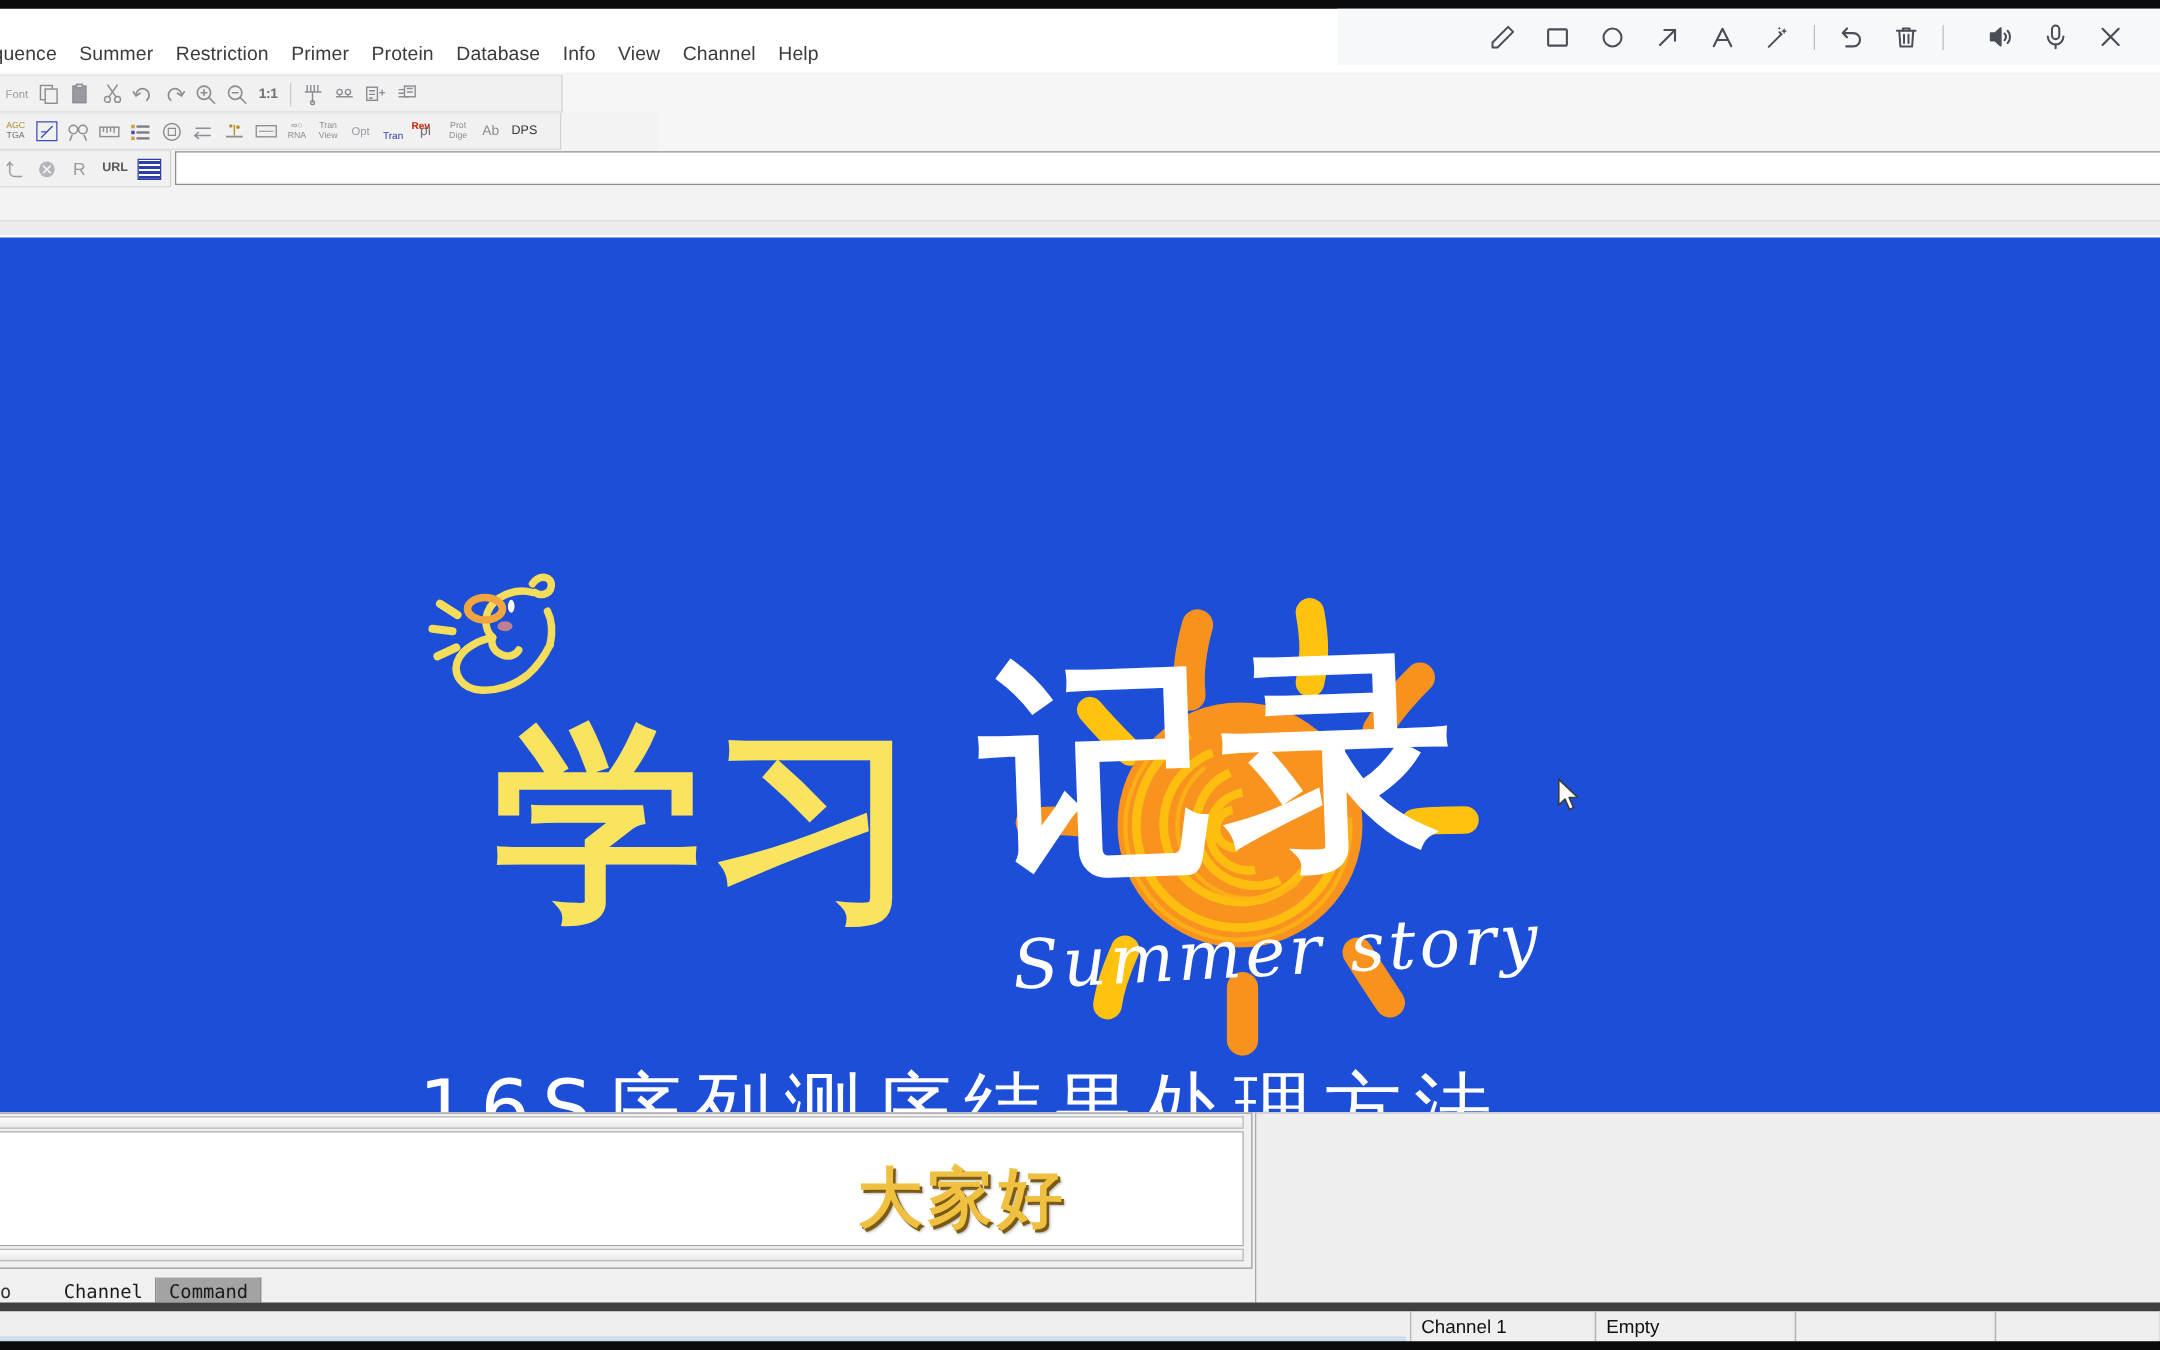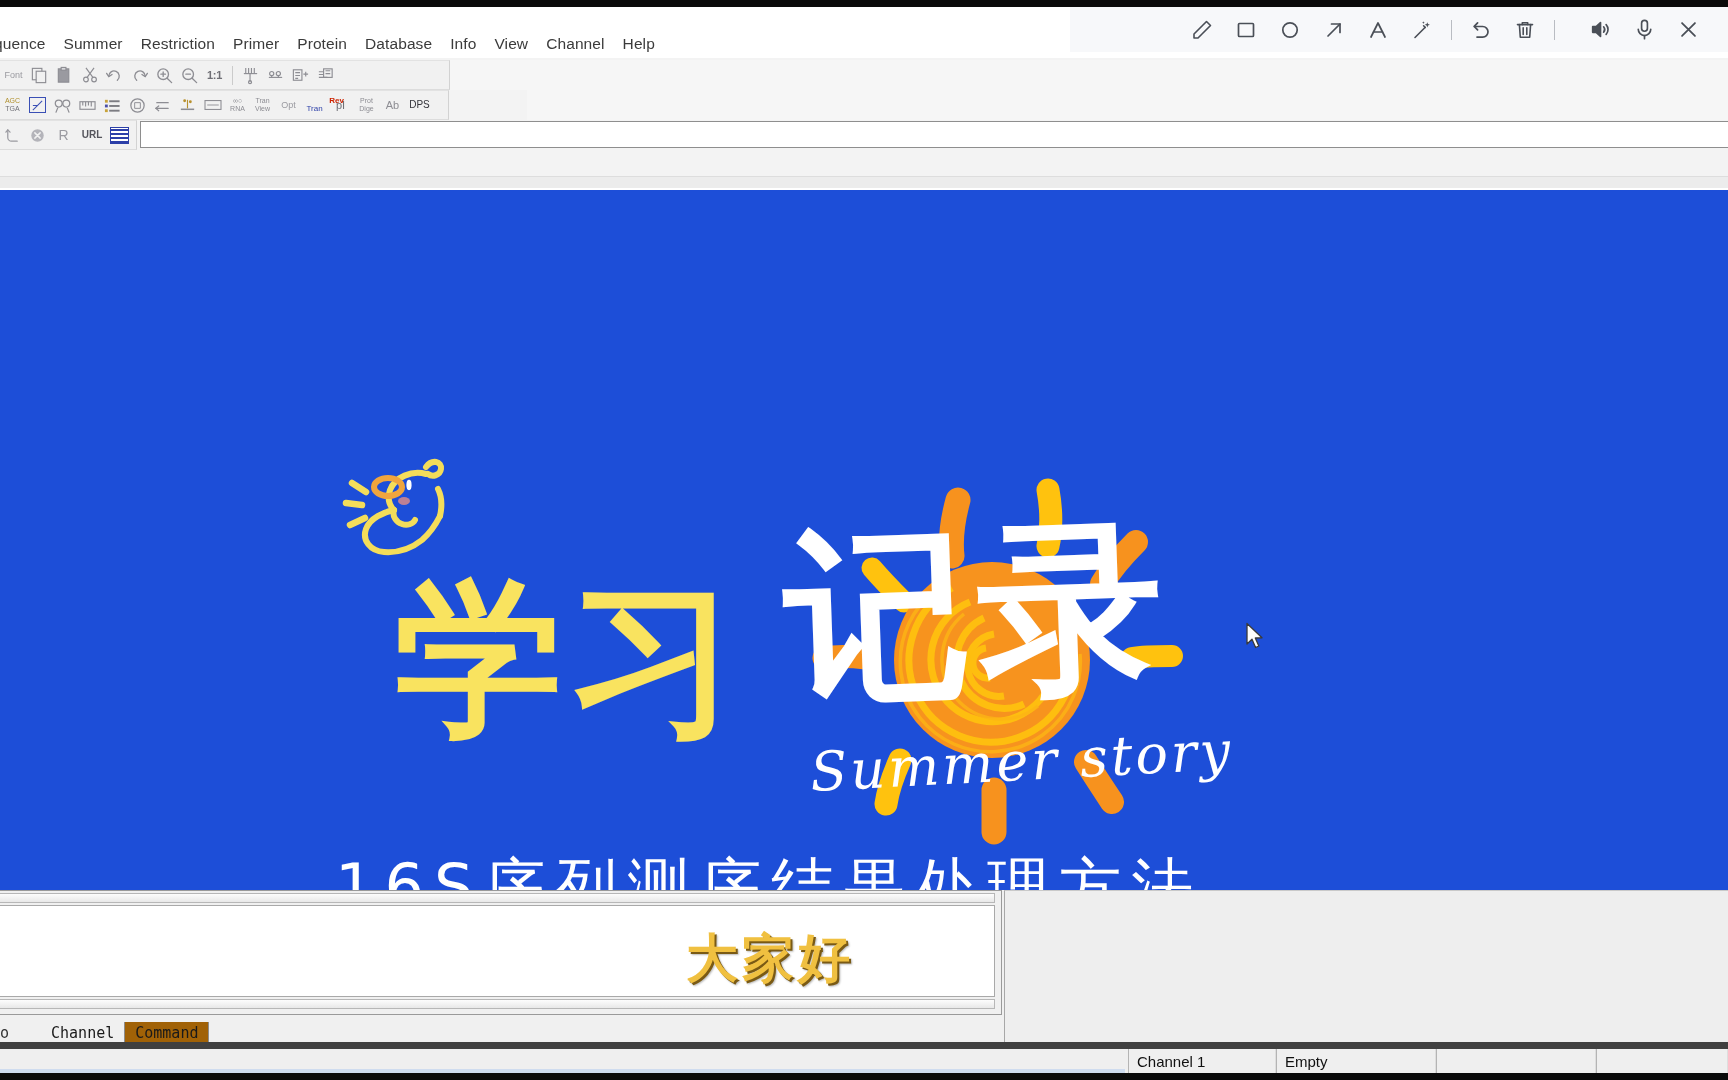--- a/index.html
+++ b/index.html
@@ -207,21 +207,21 @@
     background:#f0f0f0;
   }
   .btab {
     font-family: "DejaVu Sans Mono","Liberation Mono",monospace;
     font-size: 15px; color:#1a1a1a;
     padding: 2px 10px;
     border-right: 1px solid #8d8d8d;
     white-space: nowrap; cursor: pointer;
   }
   .btab.first { color:#333; border-right:none; padding-left:0; margin-right: 22px;}
-  .btab.active { background:#a16207; }
+  .btab.active { background:#a3a3a3; }
 
   
   .right-panel {
     position:absolute; left:1004px; top:0px; width:724px; height:158px;
     background:#eeeeee; border-left:1px solid #a7a7a7; border-top:1px solid #c9c9c9;
   }
 
   
   .status-bar {
     position:absolute; left:0; top:1042px; width:1728px; height:31px;

